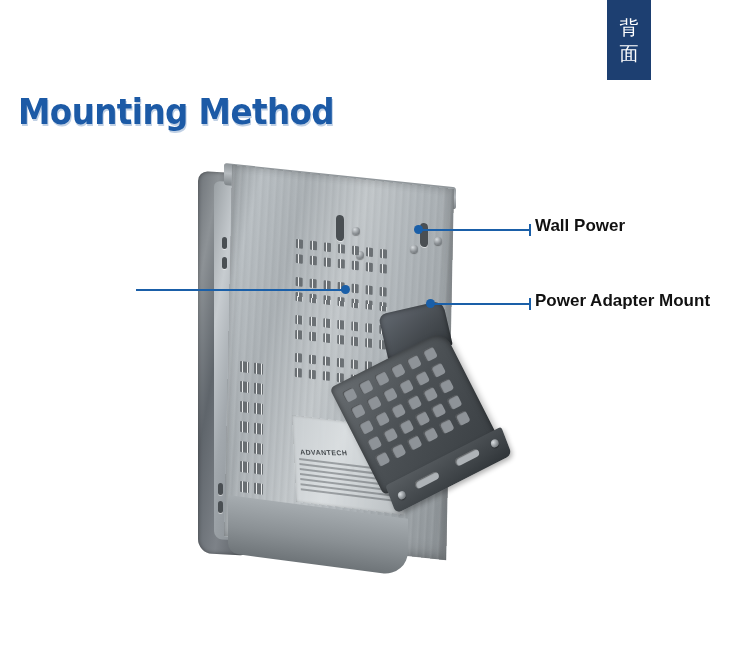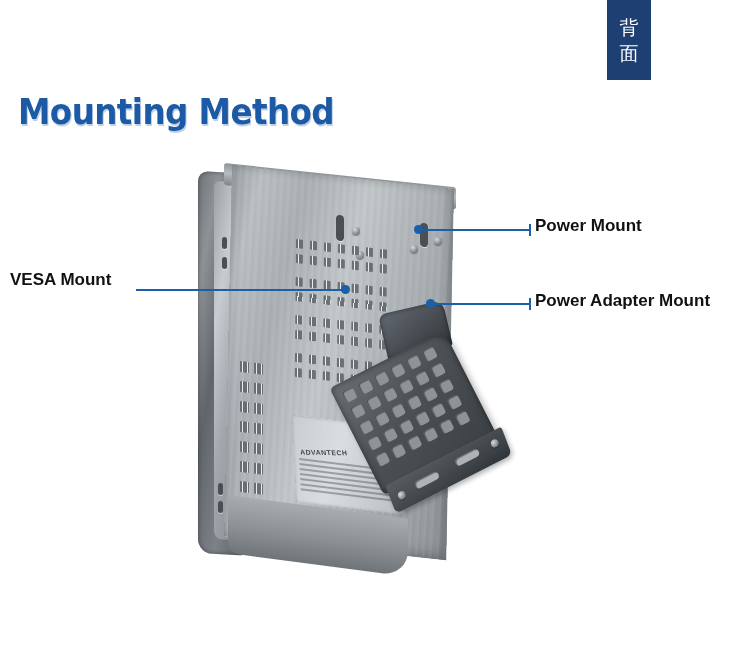--- a/index.html
+++ b/index.html
@@ -550,27 +550,26 @@
     <div class="bracket-flange">
       <div class="slot-long" style="left:28px;top:10px;"></div>
       <div class="slot-long" style="left:74px;top:8px;"></div>
       <div class="screw" style="left:8px;top:12px;"></div>
       <div class="screw" style="left:114px;top:8px;"></div>
     </div>
   </div>
 </div>
 
 <div class="callout-label" style="left:10px; top:268px;">
-  <div>VESA Mount</div>
 </div>
 <div class="lead-line" style="left:136px; top:289px; width:210px;"></div>
 <div class="lead-dot" style="left:341px; top:285px;"></div>
 
 <div class="callout-label" style="left:535px; top:214px;">
-  <div>Power Mount</div>
+  <div>Wall Power</div>
 </div>
 <div class="lead-line" style="left:420px; top:229px; width:110px;"></div>
 <div class="lead-dot" style="left:414px; top:225px;"></div>
 <div class="lead-cap" style="left:529px; top:224px;"></div>
 
 <div class="callout-label" style="left:535px; top:289px;">
   <div>Power Adapter Mount</div>
 </div>
 <div class="lead-line" style="left:432px; top:303px; width:98px;"></div>
 <div class="lead-dot" style="left:426px; top:299px;"></div>

